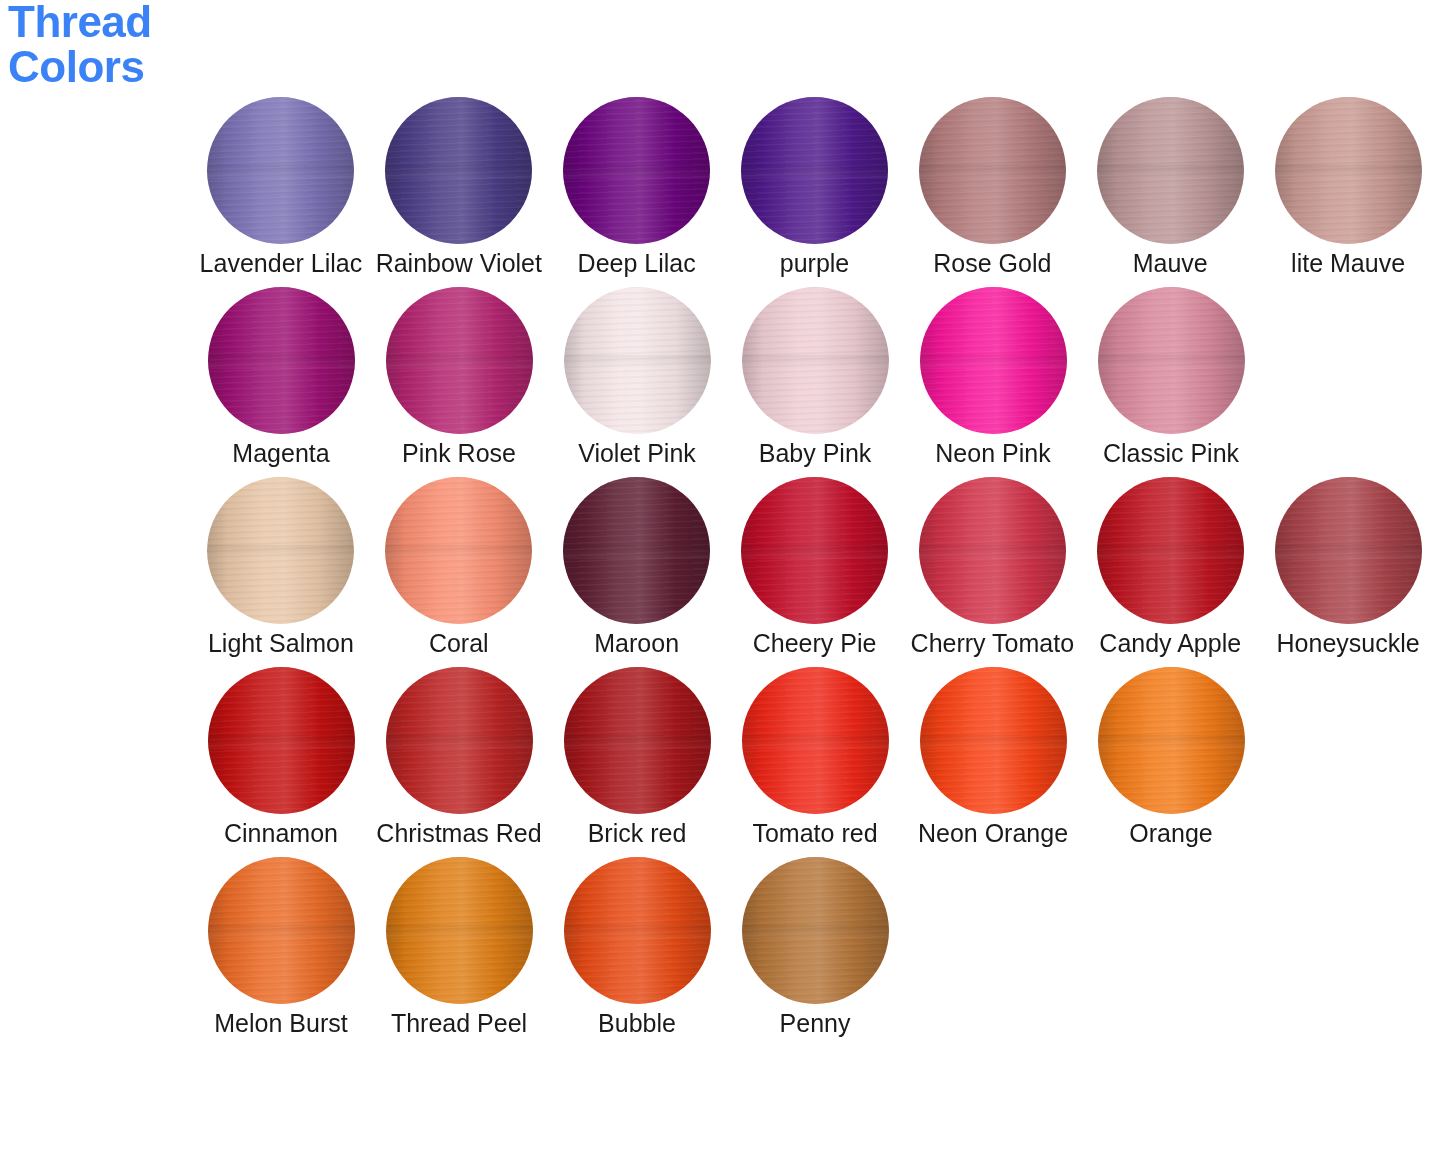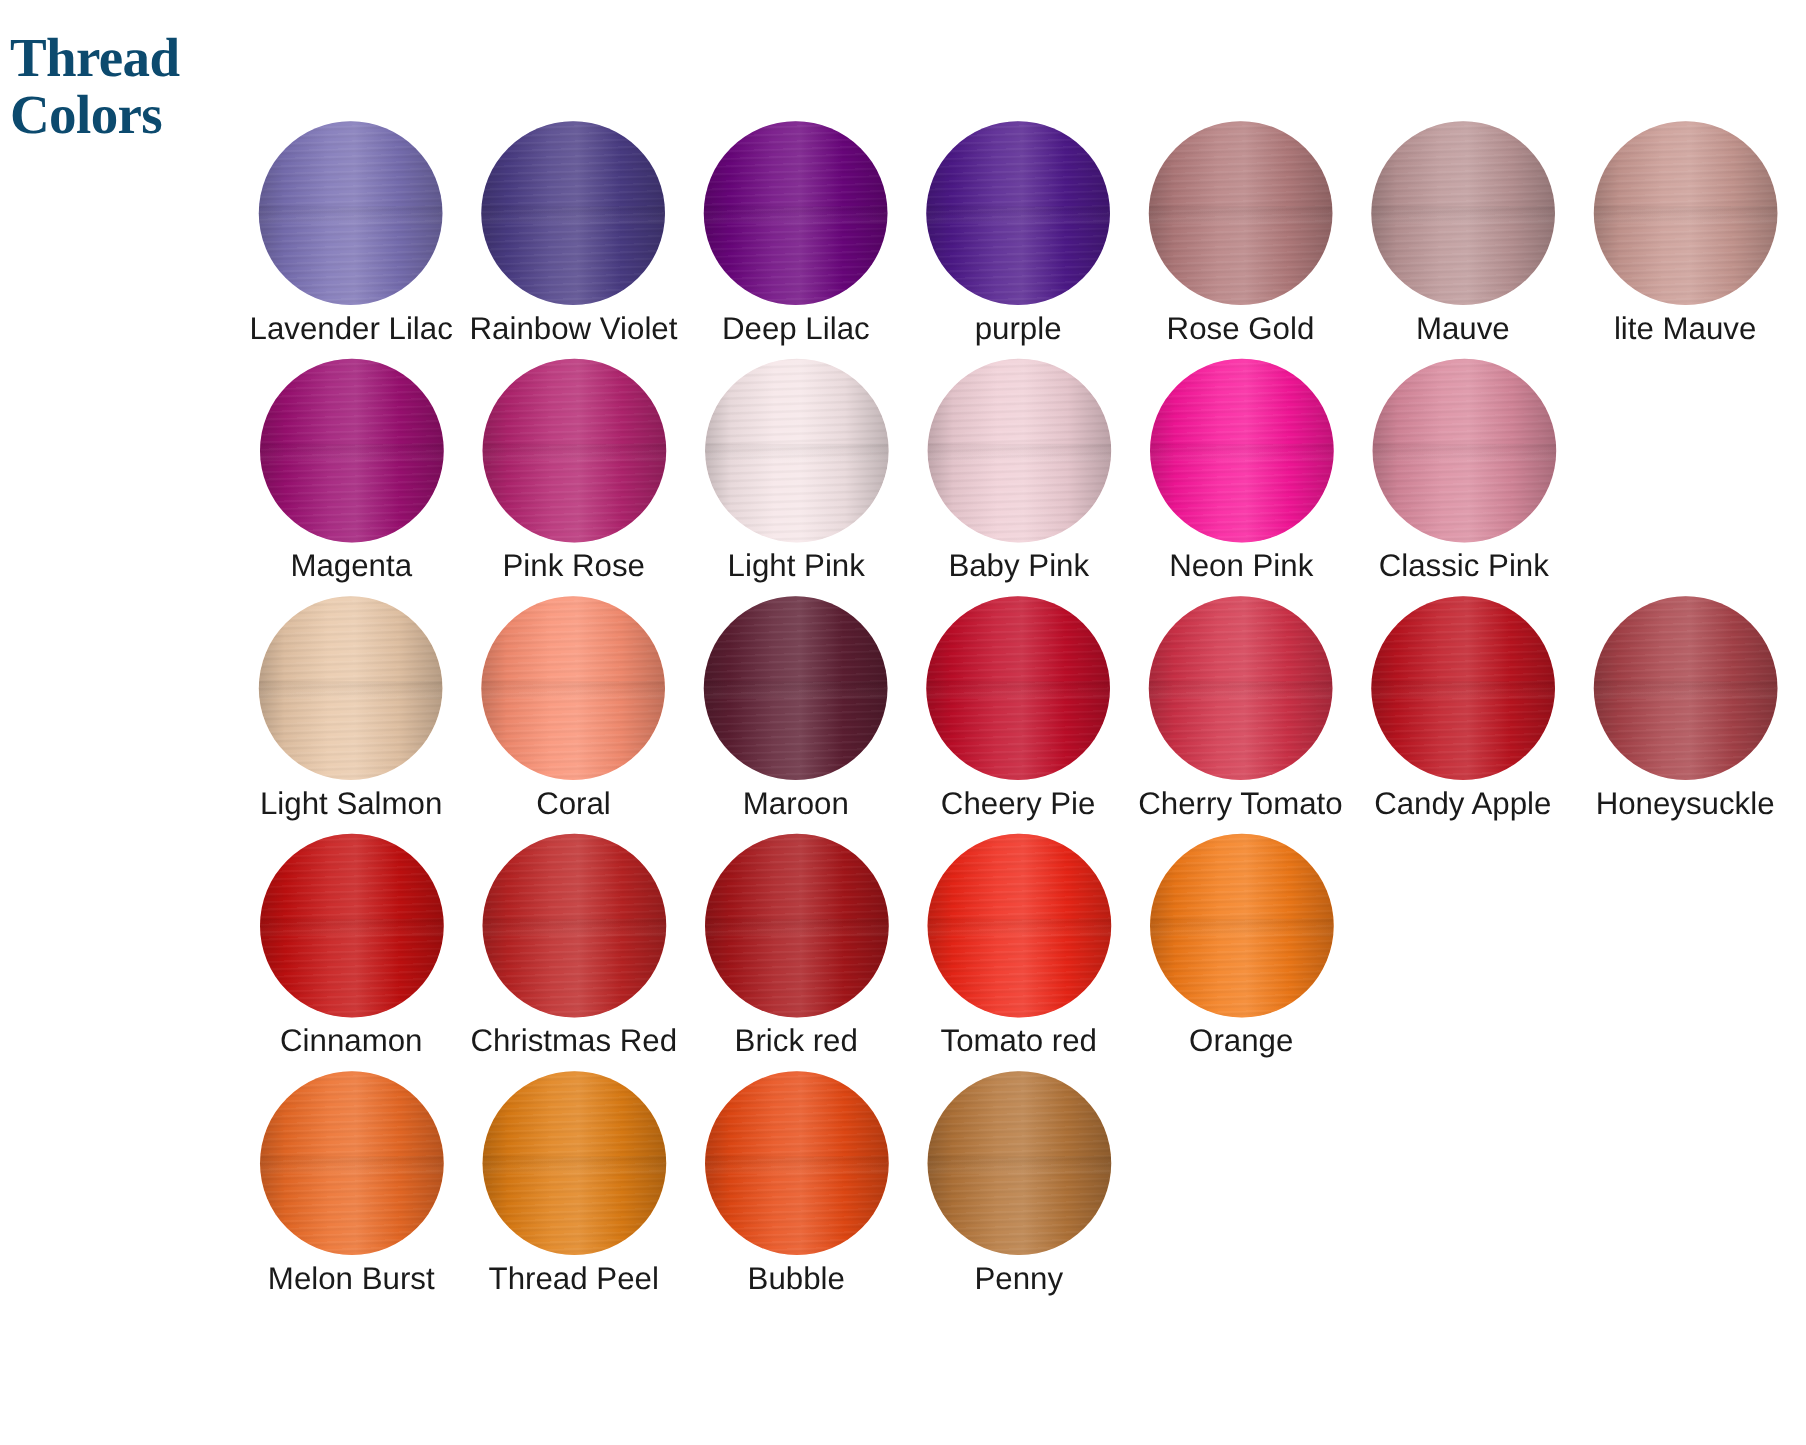--- a/index.html
+++ b/index.html
@@ -17,28 +17,28 @@
   }
   #page {
     position: relative;
     width: 1445px;
     height: 1156px;
     background: #ffffff;
   }
   #title {
     position: absolute;
     left: 8px;
-    top: 25px;
+    top: 0;
     width: 200px;
-    font-family: Liberation Serif, serif;
+    font-family: Liberation Sans, sans-serif;
     font-weight: 700;
     font-size: 44px;
     line-height: 1.02;
     letter-spacing: -0.5px;
-    color: #0c4a6e;
+    color: #3b82f6;
     white-space: pre-line;
   }
   #grid {
     position: absolute;
     left: 192px;
     top: 97px;
     width: 1245px;
   }
   .row {
     display: flex;
@@ -190,21 +190,21 @@
             <div class="band"></div>
           </div>
           <div class="label">Pink Rose</div>
         </div>
         <div class="cell">
           <div class="swatch" style="background: rgb(246, 230, 232);">
             <div class="winds"></div>
             <div class="sheen"></div>
             <div class="band"></div>
           </div>
-          <div class="label">Light Pink</div>
+          <div class="label">Violet Pink</div>
         </div>
         <div class="cell">
           <div class="swatch" style="background: rgb(240, 207, 214);">
             <div class="winds"></div>
             <div class="sheen"></div>
             <div class="band"></div>
           </div>
           <div class="label">Baby Pink</div>
         </div>
         <div class="cell">
@@ -309,20 +309,28 @@
         </div>
         <div class="cell">
           <div class="swatch" style="background: rgb(240, 38, 23);">
             <div class="winds"></div>
             <div class="sheen"></div>
             <div class="band"></div>
           </div>
           <div class="label">Tomato red</div>
         </div>
         <div class="cell">
+          <div class="swatch" style="background: rgb(250, 65, 19);">
+            <div class="winds"></div>
+            <div class="sheen"></div>
+            <div class="band"></div>
+          </div>
+          <div class="label">Neon Orange</div>
+        </div>
+        <div class="cell">
           <div class="swatch" style="background: rgb(244, 123, 24);">
             <div class="winds"></div>
             <div class="sheen"></div>
             <div class="band"></div>
           </div>
           <div class="label">Orange</div>
         </div>
       </div>
       <div class="row">
         <div class="cell">

